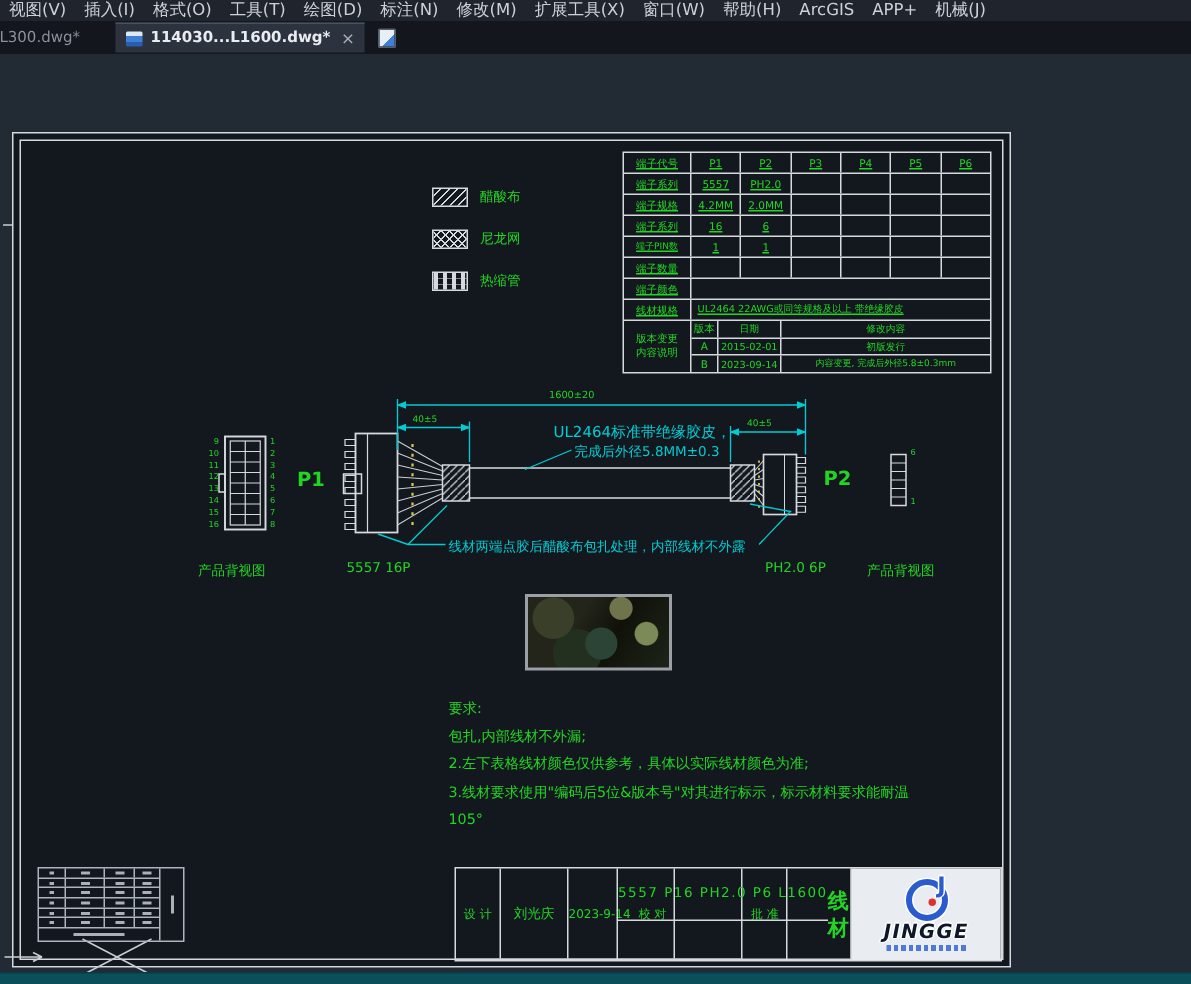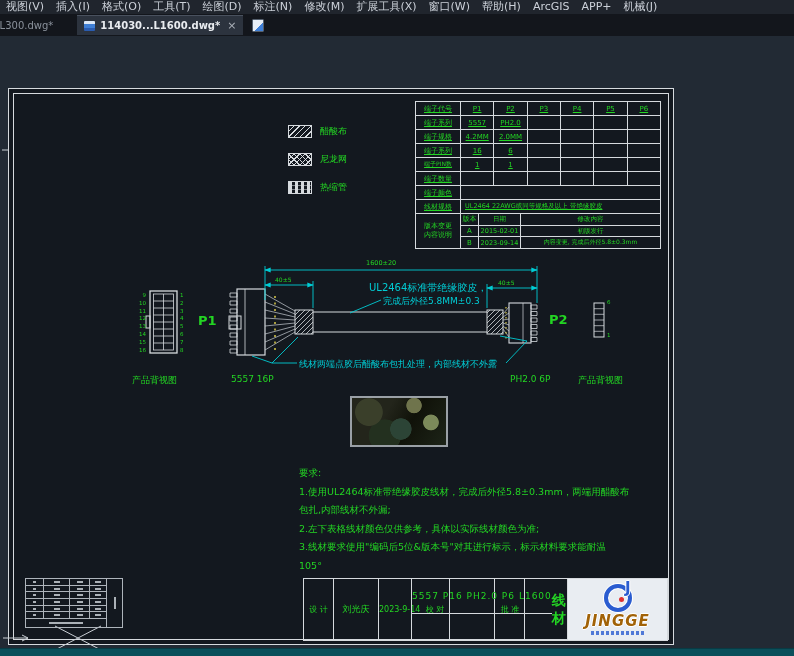--- a/index.html
+++ b/index.html
@@ -118,21 +118,21 @@
     justify-content:center;font-size:9px;letter-spacing:1px;white-space:nowrap;}
   .tb-name{flex:1;display:flex;align-items:center;justify-content:center;font-size:14px;
     font-weight:bold;letter-spacing:6px;}
   .tb-logo{flex:1;border-left:1px solid var(--line);display:flex;flex-direction:column;
     align-items:center;justify-content:center;background:#e9edf2;}
   .logo-mark{position:relative;width:28px;height:28px;border-radius:50%;
     border:4px solid #2a5cd0;box-shadow:0 0 0 1px #fff, inset 0 0 0 1px #fff;}
   .logo-mark .dot{position:absolute;left:11px;top:9px;width:5px;height:5px;border-radius:50%;background:#e03030;}
   .logo-mark .j{position:absolute;right:-3px;top:-9px;font-size:15px;font-weight:bold;color:#2a5cd0;
     text-shadow:-1px 0 #fff,1px 0 #fff,0 -1px #fff,0 1px #fff;}
-  .logo-text{margin-top:0;font-size:15px;font-weight:bold;font-style:italic;color:#a16207;
+  .logo-text{margin-top:0;font-size:13px;font-weight:bold;font-style:italic;color:#0f172a;
     letter-spacing:1px;text-shadow:-1px 0 #fff,1px 0 #fff,0 -1px #fff,0 1px #fff;}
   .logo-sub{margin-top:1px;width:54px;height:4px;
     background:repeating-linear-gradient(90deg,#2a5cd0 0 3px,transparent 3px 5px);opacity:.8;}
 
   
   .cmdstrip{position:absolute;left:0;top:648px;width:794px;height:8px;background:#0b4f5a;
     border-top:1px solid #083b44;}
 </style>
 </head>
 <body>
@@ -380,21 +380,20 @@
 
   <span class="gtxt" style="left:132px;top:374px;font-size:9px">产品背视图</span>
   <span class="gtxt" style="left:231px;top:374px;font-size:9px">5557 16P</span>
   <span class="gtxt" style="left:510px;top:374px;font-size:9px">PH2.0 6P</span>
   <span class="gtxt" style="left:578px;top:374px;font-size:9px">产品背视图</span>
 
   <div class="photo"></div>
 
   <div class="req">
     <div>要求:</div>
-    <div>1.使用UL2464标准带绝缘胶皮线材，完成后外径5.8±0.3mm，两端用醋酸布</div>
     <div>包扎,内部线材不外漏;</div>
     <div>2.左下表格线材颜色仅供参考，具体以实际线材颜色为准;</div>
     <div>3.线材要求使用"编码后5位&amp;版本号"对其进行标示，标示材料要求能耐温</div>
     <div>105°</div>
   </div>
 
   <div class="wt">
     <div class="wt-main">
       <div class="wt-r">
           <div class="wt-c"></div>

